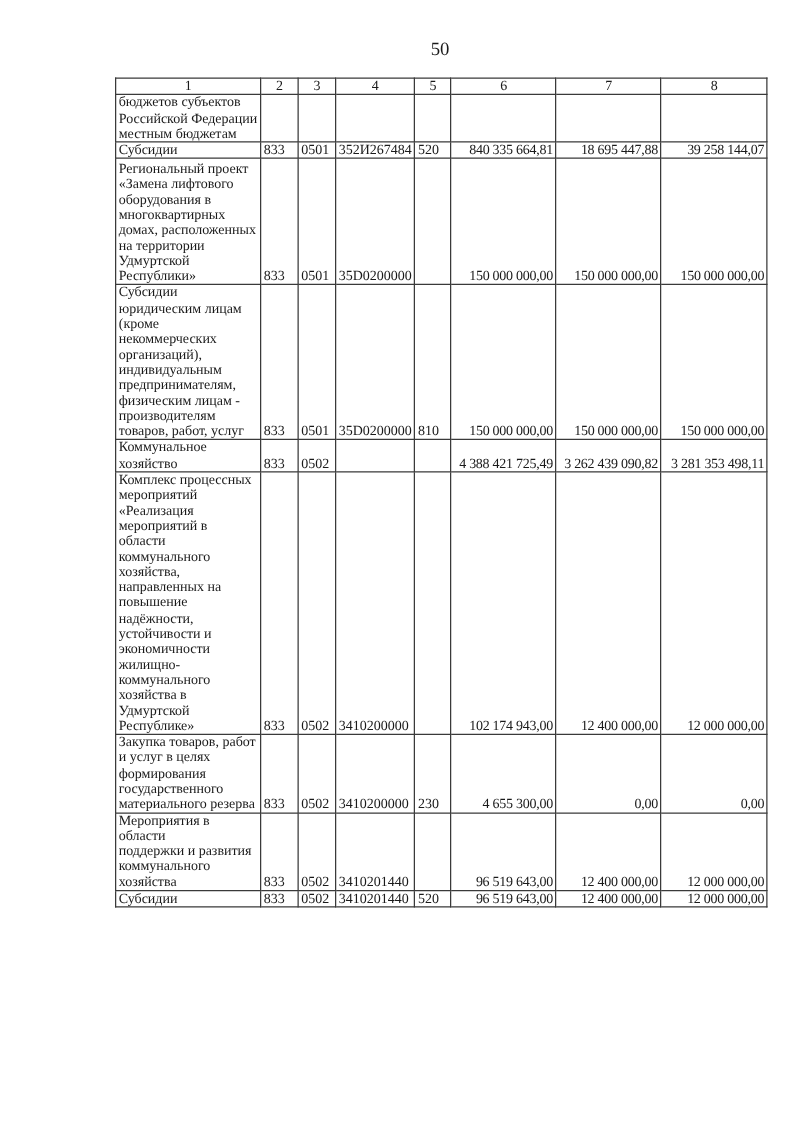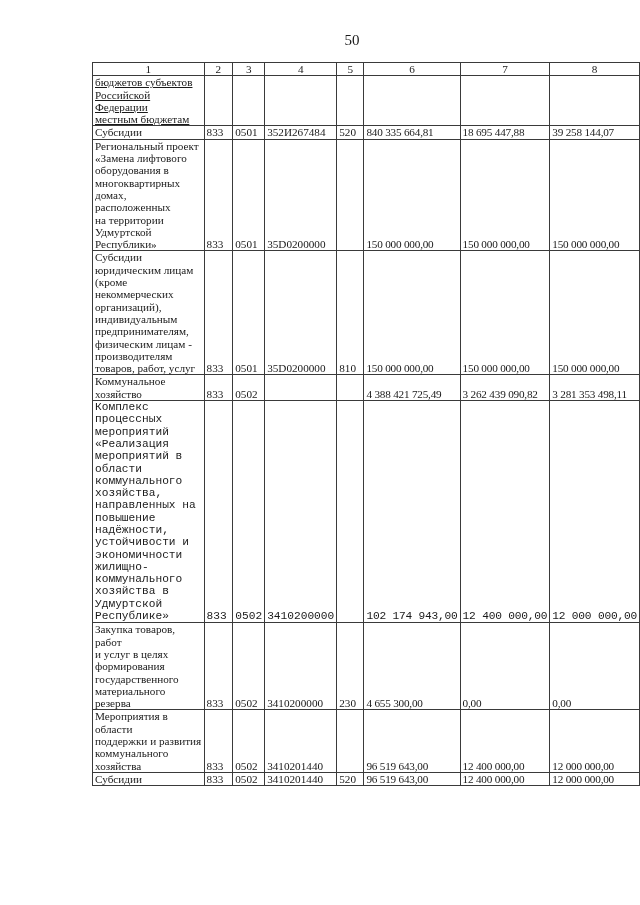--- a/index.html
+++ b/index.html
@@ -18,21 +18,21 @@
     font-size: 11.2px; line-height: 12.3px;
   }
   table.budget td {
     border: 1px solid #3a3a3a; padding: 0 2px; vertical-align: bottom;
     overflow: hidden;
   }
   table.budget tr.hdr td { text-align: center; height: 12px; vertical-align: middle; }
   td.c1 { text-align: left; white-space: pre-line; }
   td.c2, td.c3, td.c5 { text-align: left; }
   td.c4 { text-align: left; }
-  td.num { text-align: left; white-space: nowrap; letter-spacing: -0.2px; }
+  td.num { text-align: right; white-space: nowrap; letter-spacing: -0.2px; }
 </style>
 </head>
 <body>
 
 <div class="page-number">50</div>
 
 <table class="budget">
   <colgroup>
     <col style="width:116px">
       <col style="width:30px">
@@ -47,21 +47,21 @@
     <tr class="hdr">
       <td>1</td>
       <td>2</td>
       <td>3</td>
       <td>4</td>
       <td>5</td>
       <td>6</td>
       <td>7</td>
       <td>8</td>
     </tr>
-  <tr style="height: 37px; text-decoration: underline;">
+  <tr style="height: 37px;">
         <td class="c1">бюджетов субъектов
 Российской Федерации
 местным бюджетам</td>
         <td class="c2"></td>
         <td class="c3"></td>
         <td class="c4"></td>
         <td class="c5"></td>
         <td class="num"></td>
         <td class="num"></td>
         <td class="num"></td>
@@ -115,21 +115,21 @@
         <td class="c1">Коммунальное
 хозяйство</td>
         <td class="c2">833</td>
         <td class="c3">0502</td>
         <td class="c4"></td>
         <td class="c5"></td>
         <td class="num">4 388 421 725,49</td>
         <td class="num">3 262 439 090,82</td>
         <td class="num">3 281 353 498,11</td>
       </tr>
-      <tr style="height: 200px; font-family: Liberation Mono, monospace;">
+      <tr style="height: 200px;">
         <td class="c1">Комплекс процессных
 мероприятий
 «Реализация
 мероприятий в области
 коммунального
 хозяйства,
 направленных на
 повышение
 надёжности,
 устойчивости и

